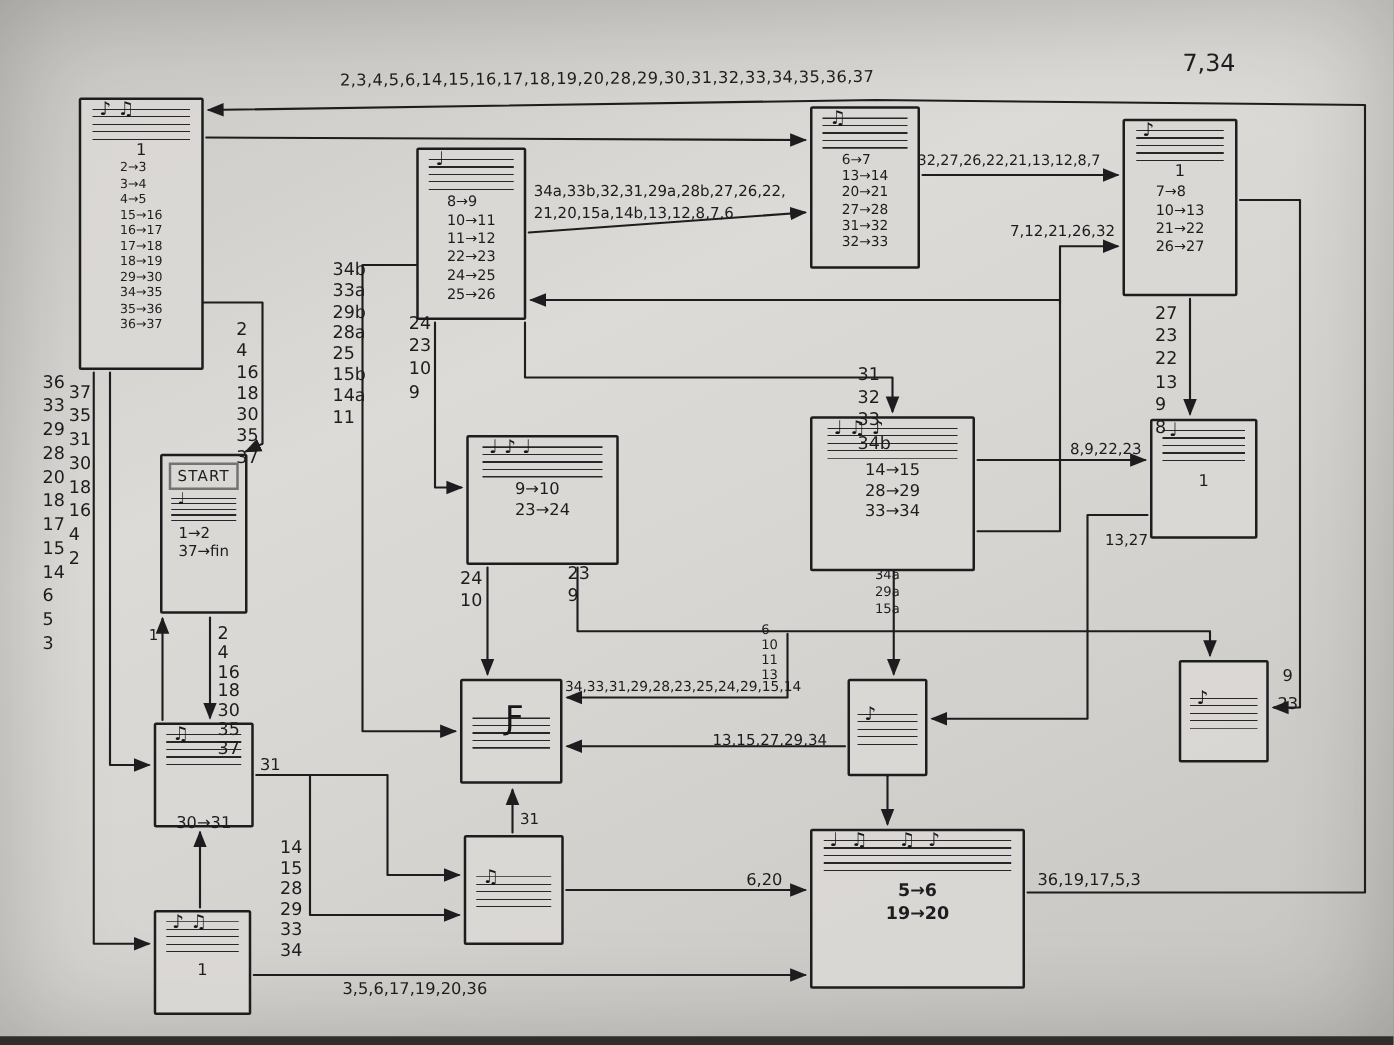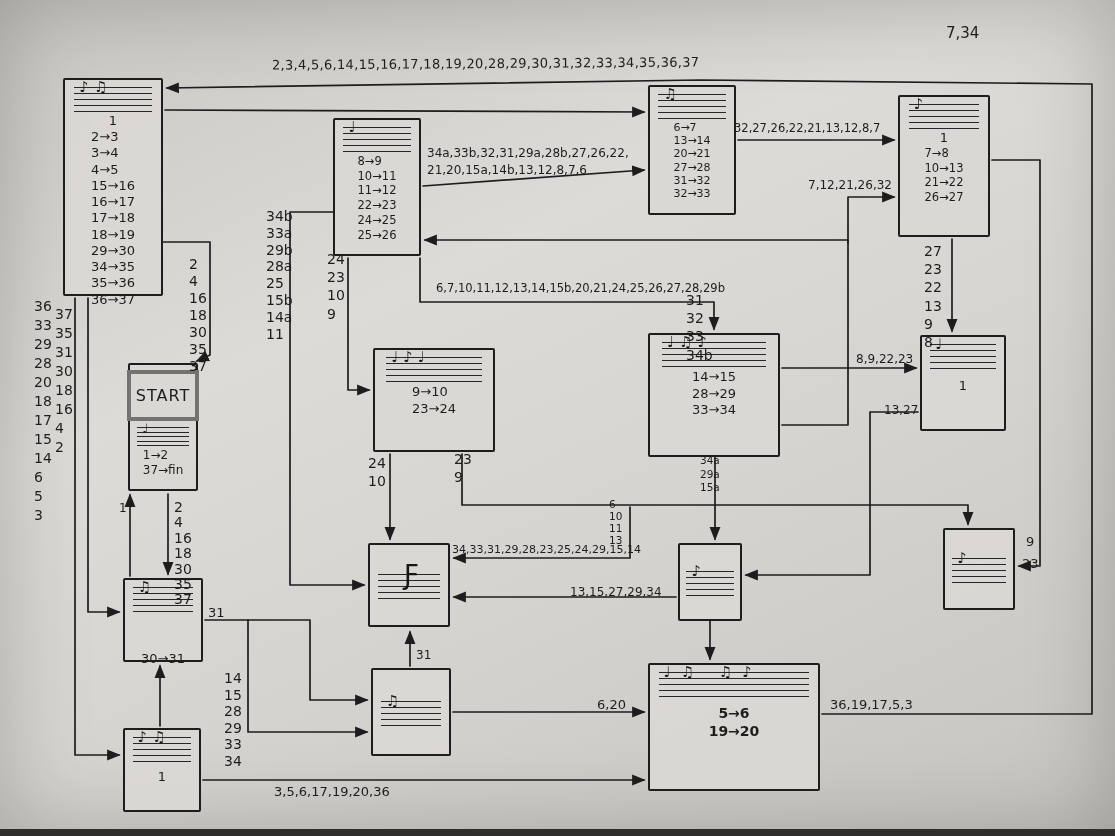--- a/index.html
+++ b/index.html
@@ -11,21 +11,21 @@
   .box{position:absolute;border:2px solid #1d1d1f;border-radius:2px;box-sizing:border-box;
     display:flex;flex-direction:column;align-items:center;padding:4px 2px;
     background:rgba(218,216,212,0.94);}
   .staff{position:relative;width:84%;height:25px;flex:none;margin-top:3px;
     background:repeating-linear-gradient(to bottom,#26262a 0 1px,transparent 1px 6px);}
   .notes{position:absolute;top:-9px;left:5px;font-size:15px;letter-spacing:5px;white-space:nowrap;color:#161618;}
   .note1{font-size:13px;margin-top:2px;line-height:1;}
   .trans{white-space:pre-line;font-size:12px;line-height:1.28;text-align:left;margin-top:2px;}
   .lbl{position:absolute;font-size:12px;white-space:nowrap;color:#1d1d1f;}
   .col{position:absolute;font-size:14px;line-height:1.3;white-space:pre-line;color:#1d1d1f;}
-  .startword{border:4px solid #737373;padding:12px 5px;font-size:16px;letter-spacing:1px;margin:1px 0 3px 0;}
+  .startword{border:2px solid #737373;padding:2px 5px;font-size:12px;letter-spacing:1px;margin:1px 0 3px 0;}
 </style>
 </head>
 <body>
 
 <div class="canvas">
 
   <svg class="arrows" width="1115" height="836" viewBox="0 0 1115 836">
     <defs>
       <marker id="ah" markerWidth="9" markerHeight="8" refX="7" refY="3.5" orient="auto">
         <path d="M0,0.3 L8,3.5 L0,6.7 Z" fill="#1d1d1f"></path>
@@ -63,21 +63,21 @@
       <polyline points="676,597 454,597" marker-end="url(#ah)"></polyline>
       <polyline points="710,621 710,659" marker-end="url(#ah)"></polyline>
     </g>
   </svg>
 
   <div class="box" style="left:63px;top:78px;width:100px;height:218px;">
     <div class="staff">
         <span class="notes">♪♫</span>
       </div>
     <div class="note1">1</div>
-    <div class="trans" style="font-size:13px;line-height:1.25;">2→3
+    <div class="trans" style="font-size:10px;line-height:1.25;">2→3
 3→4
 4→5
 15→16
 16→17
 17→18
 18→19
 29→30
 34→35
 35→36
 36→37</div>
@@ -190,29 +190,28 @@
   </div>
 
   <div class="box" style="left:648px;top:663px;width:172px;height:128px;">
     <div class="staff" style="width:92%;">
         <span class="notes" style="letter-spacing:10px;">♩♫ ♫♪</span>
       </div>
     <div class="trans" style="font-size:14px;text-align:center;margin-top:8px;font-weight:bold;">5→6
 19→20</div>
   </div>
 
-  <div class="lbl" style="left:946px;top:24px;font-size:15px;">7,34</div>
+  <div class="lbl" style="left:946px;top:40px;font-size:19px;">7,34</div>
   <div class="lbl" style="left:272px;top:56px;font-size:13px;letter-spacing:.3px;transform:rotate(-0.4deg);">2,3,4,5,6,14,15,16,17,18,19,20,28,29,30,31,32,33,34,35,36,37</div>
   <div class="lbl" style="left:427px;top:146px;">34a,33b,32,31,29a,28b,27,26,22,</div>
   <div class="lbl" style="left:427px;top:163px;">21,20,15a,14b,13,12,8,7,6</div>
   <div class="lbl" style="left:734px;top:121px;font-size:11.5px;">32,27,26,22,21,13,12,8,7</div>
   <div class="lbl" style="left:808px;top:178px;">7,12,21,26,32</div>
-  <div class="lbl" style="left:436px;top:281px;font-size:11.5px;">6,7,10,11,12,13,14,15b,20,21,24,25,26,27,28,29b</div>
   <div class="lbl" style="left:856px;top:352px;">8,9,22,23</div>
-  <div class="lbl" style="left:884px;top:403px;">13,27</div>
+  <div class="lbl" style="left:884px;top:425px;">13,27</div>
   <div class="lbl" style="left:208px;top:605px;font-size:13px;">31</div>
   <div class="lbl" style="left:226px;top:784px;font-size:13px;margin-left:48px;">3,5,6,17,19,20,36</div>
   <div class="lbl" style="left:452px;top:543px;font-size:11px;">34,33,31,29,28,23,25,24,29,15,14</div>
   <div class="lbl" style="left:570px;top:585px;">13,15,27,29,34</div>
   <div class="lbl" style="left:416px;top:648px;">31</div>
   <div class="lbl" style="left:597px;top:697px;font-size:13px;">6,20</div>
   <div class="lbl" style="left:830px;top:697px;font-size:13px;">36,19,17,5,3</div>
   <div class="lbl" style="left:119px;top:501px;">1</div>
   <div class="lbl" style="left:1026px;top:534px;font-size:13px;">9</div>
   <div class="lbl" style="left:1022px;top:556px;font-size:13px;">23</div>

